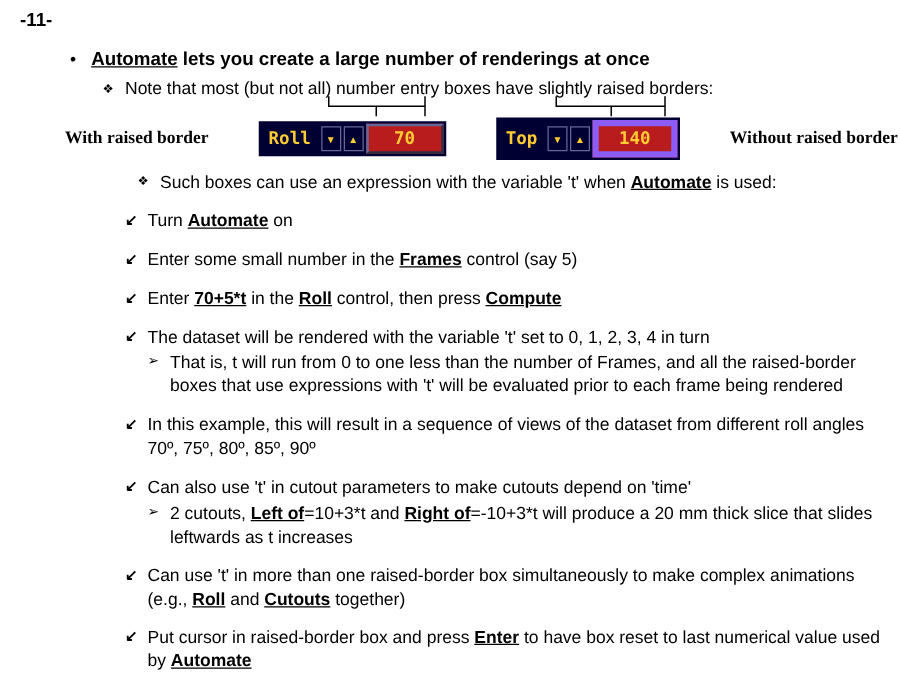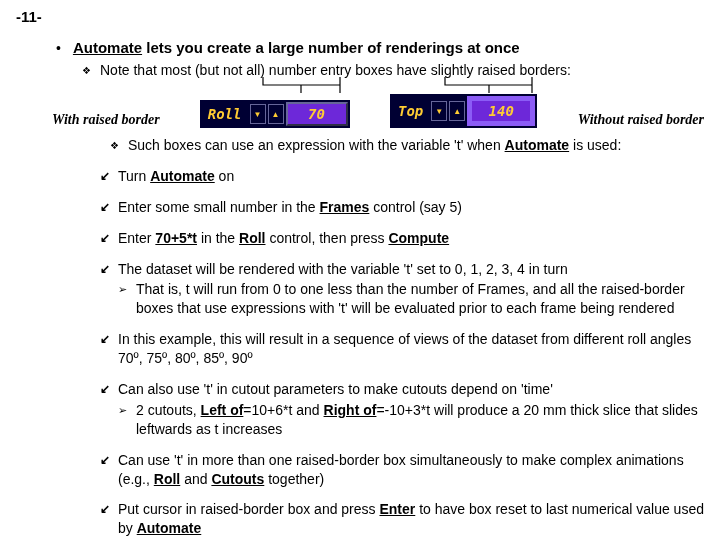--- a/index.html
+++ b/index.html
@@ -44,25 +44,24 @@
     content: "❖";
     position: absolute;
     left: -18px;
     font-size: 10px;
     top: 3px;
   }
   .widget-row {
     margin-top: 16px;
     margin-bottom: 8px;
     display: flex;
-    align-items: flex-end;
+    align-items: center;
     gap: 20px;
     margin-left: 36px;
     position: relative;
-    font-style: italic;
   }
   .label-serif {
     font-family: "Times New Roman", serif;
     font-weight: bold;
     font-size: 14px;
     white-space: nowrap;
   }
   .afni-box {
     display: inline-flex;
     align-items: center;
@@ -83,21 +82,21 @@
     height: 18px;
     background: #000033;
     border: 1px solid #666699;
     display: flex;
     align-items: center;
     justify-content: center;
     color: #ffcc33;
     font-size: 8px;
   }
   .afni-value {
-    background: #6d28d9;
+    background: #b91c1c;
     color: #ffcc33;
     font-family: monospace;
     font-weight: bold;
     font-size: 14px;
     padding: 2px 10px;
     min-width: 38px;
     text-align: center;
   }
   .afni-value.raised {
     border: 2px outset #666699;
@@ -229,21 +228,21 @@
 
   <div class="sw-arrow-item">The dataset will be rendered with the variable 't' set to 0, 1, 2, 3, 4 in turn</div>
 
   <div class="chevron-item">That is, t will run from 0 to one less than the number of Frames, and all the raised-border boxes that use expressions with 't' will be evaluated prior to each frame being rendered</div>
 
   <div class="sw-arrow-item">In this example, this will result in a sequence of views of the dataset from different roll angles 70º, 75º, 80º, 85º, 90º</div>
 
   <div class="sw-arrow-item">Can also use 't' in cutout parameters to make cutouts depend on 'time'</div>
 
   <div class="chevron-item">
-    <span>2 cutouts, </span><span class="bu">Left of</span><span>=10+6*t and </span><span class="bu">Right of</span><span>=-10+3*t will produce a 20 mm thick slice that slides leftwards as t increases</span>
+    <span>2 cutouts, </span><span class="bu">Left of</span><span>=10+3*t and </span><span class="bu">Right of</span><span>=-10+3*t will produce a 20 mm thick slice that slides leftwards as t increases</span>
   </div>
 
   <div class="sw-arrow-item">
     <span>Can use 't' in more than one raised-border box simultaneously to make complex animations (e.g., </span><span class="bu">Roll</span><span> and </span><span class="bu">Cutouts</span><span> together)</span>
   </div>
 
   <div class="sw-arrow-item">
     <span>Put cursor in raised-border box and press </span><span class="bu">Enter</span><span> to have box reset to last numerical value used by </span><span class="bu">Automate</span>
   </div>
 

